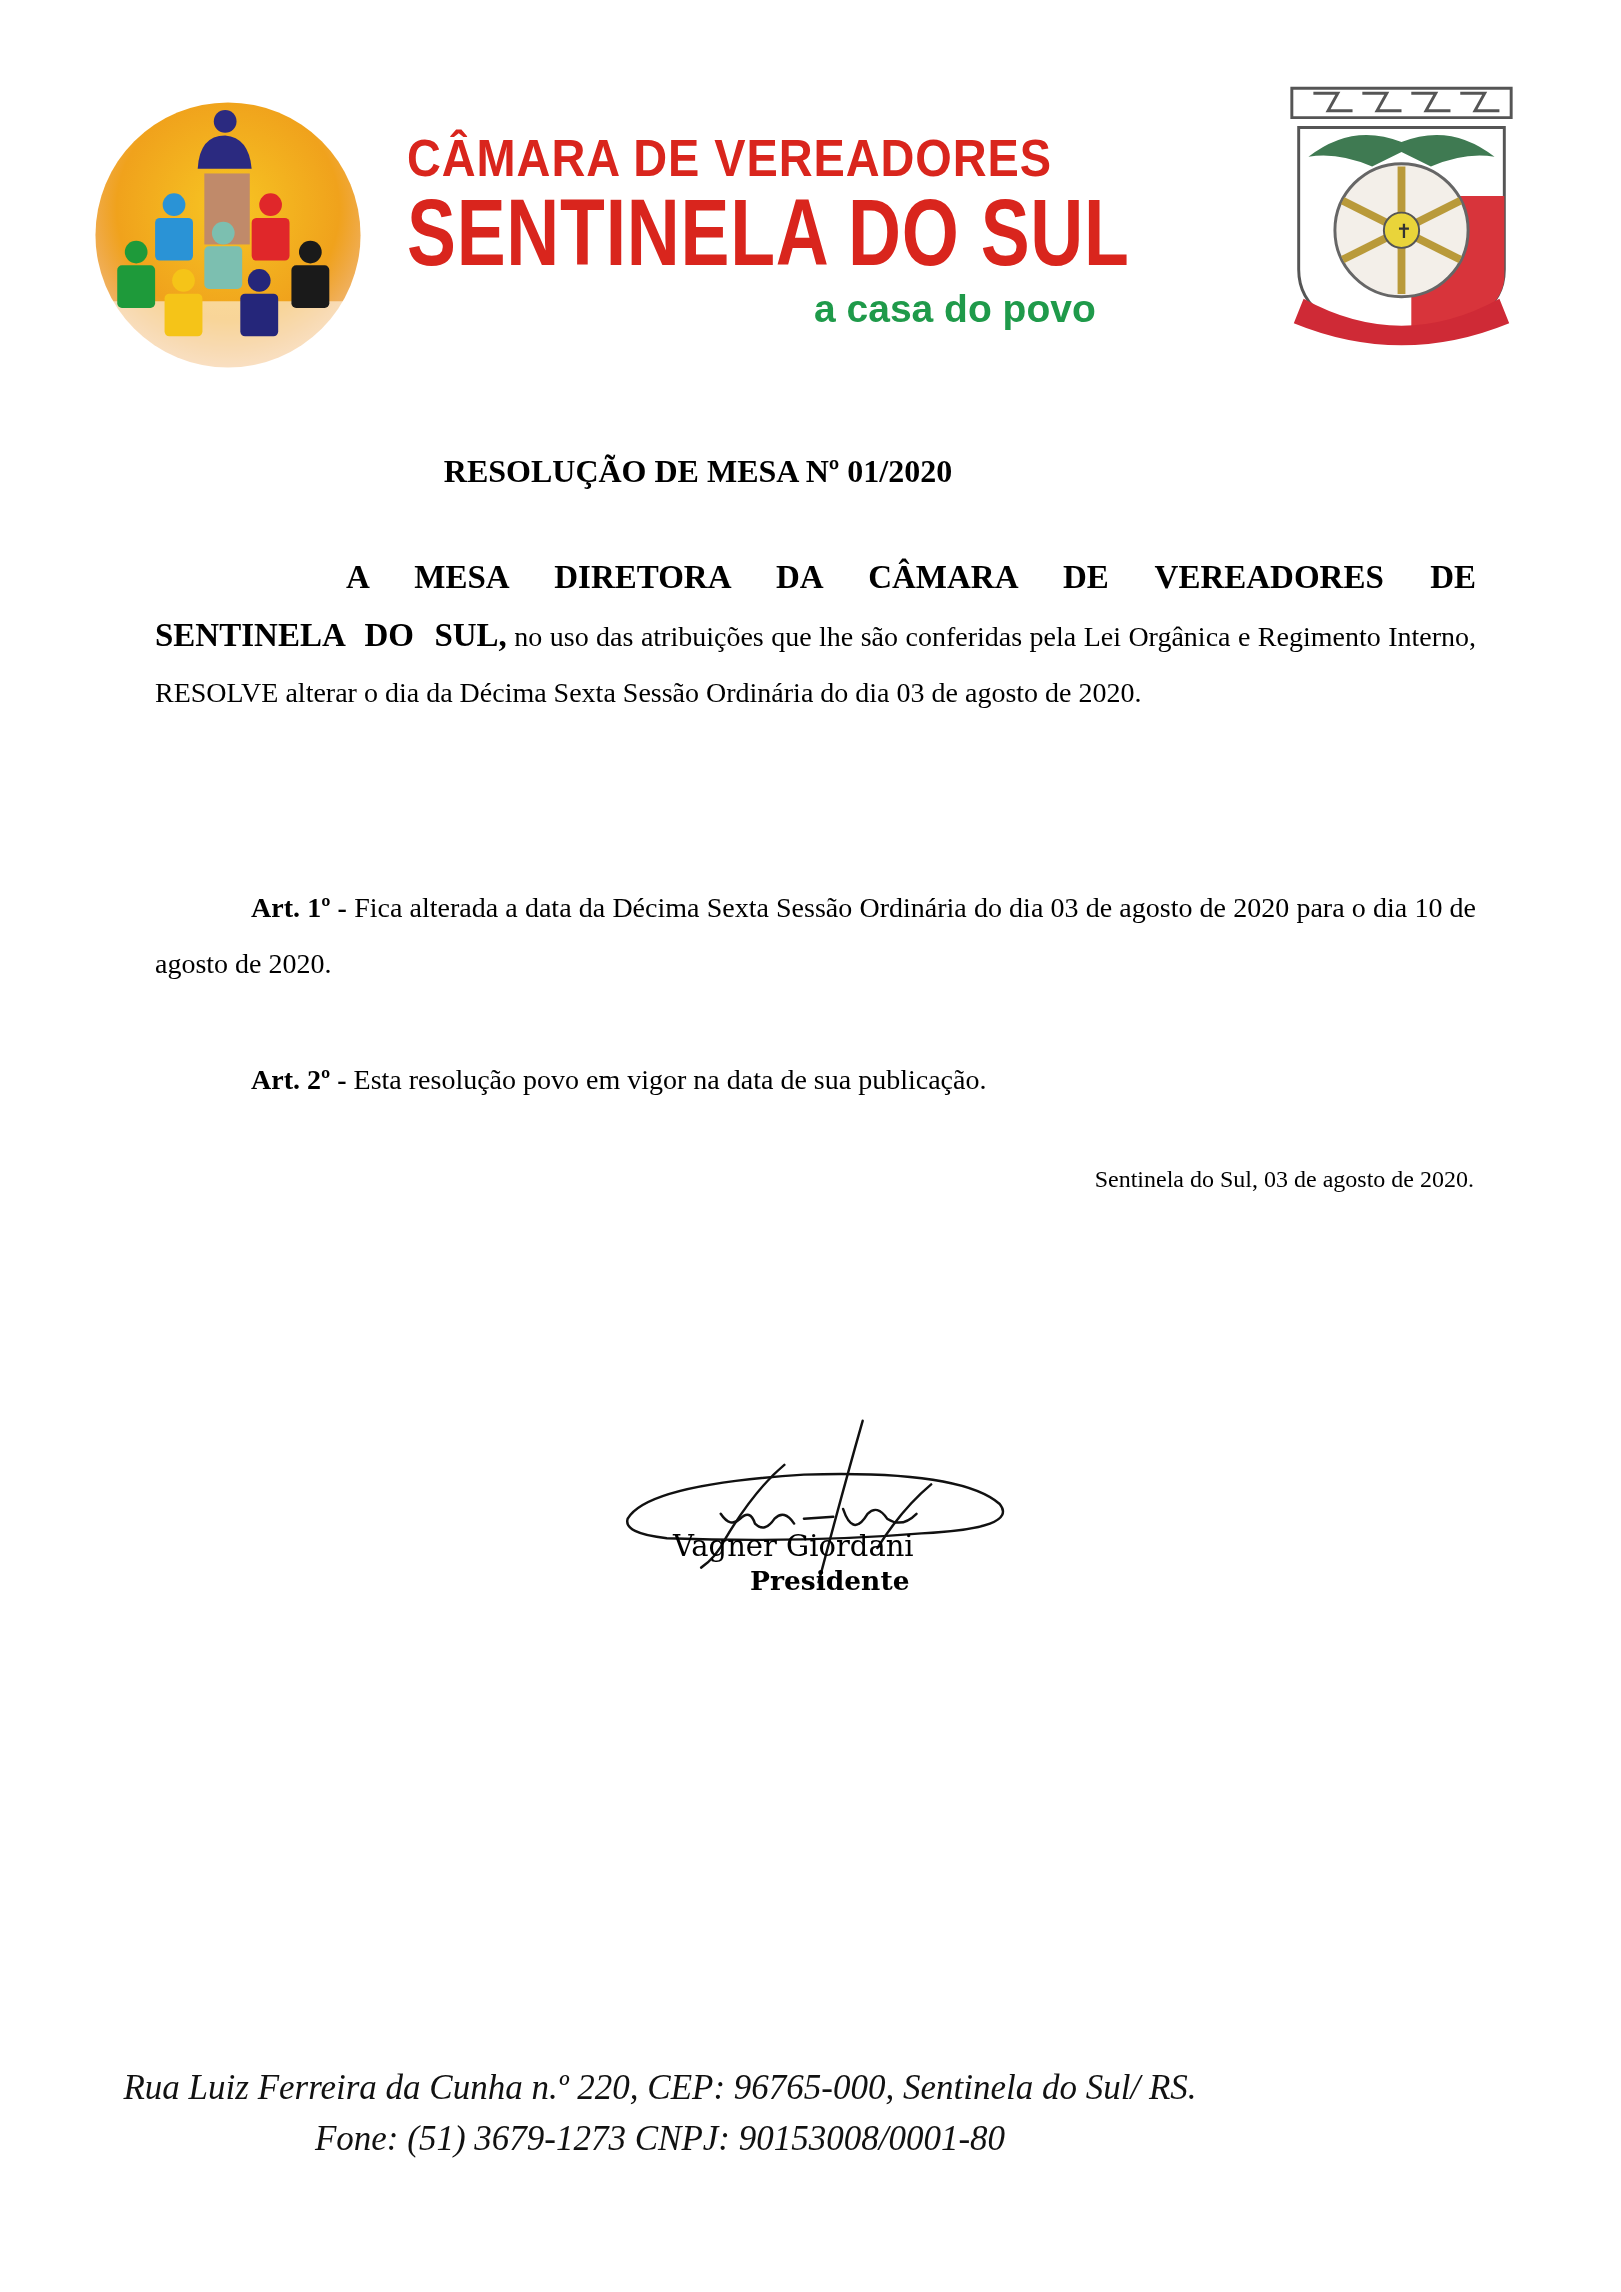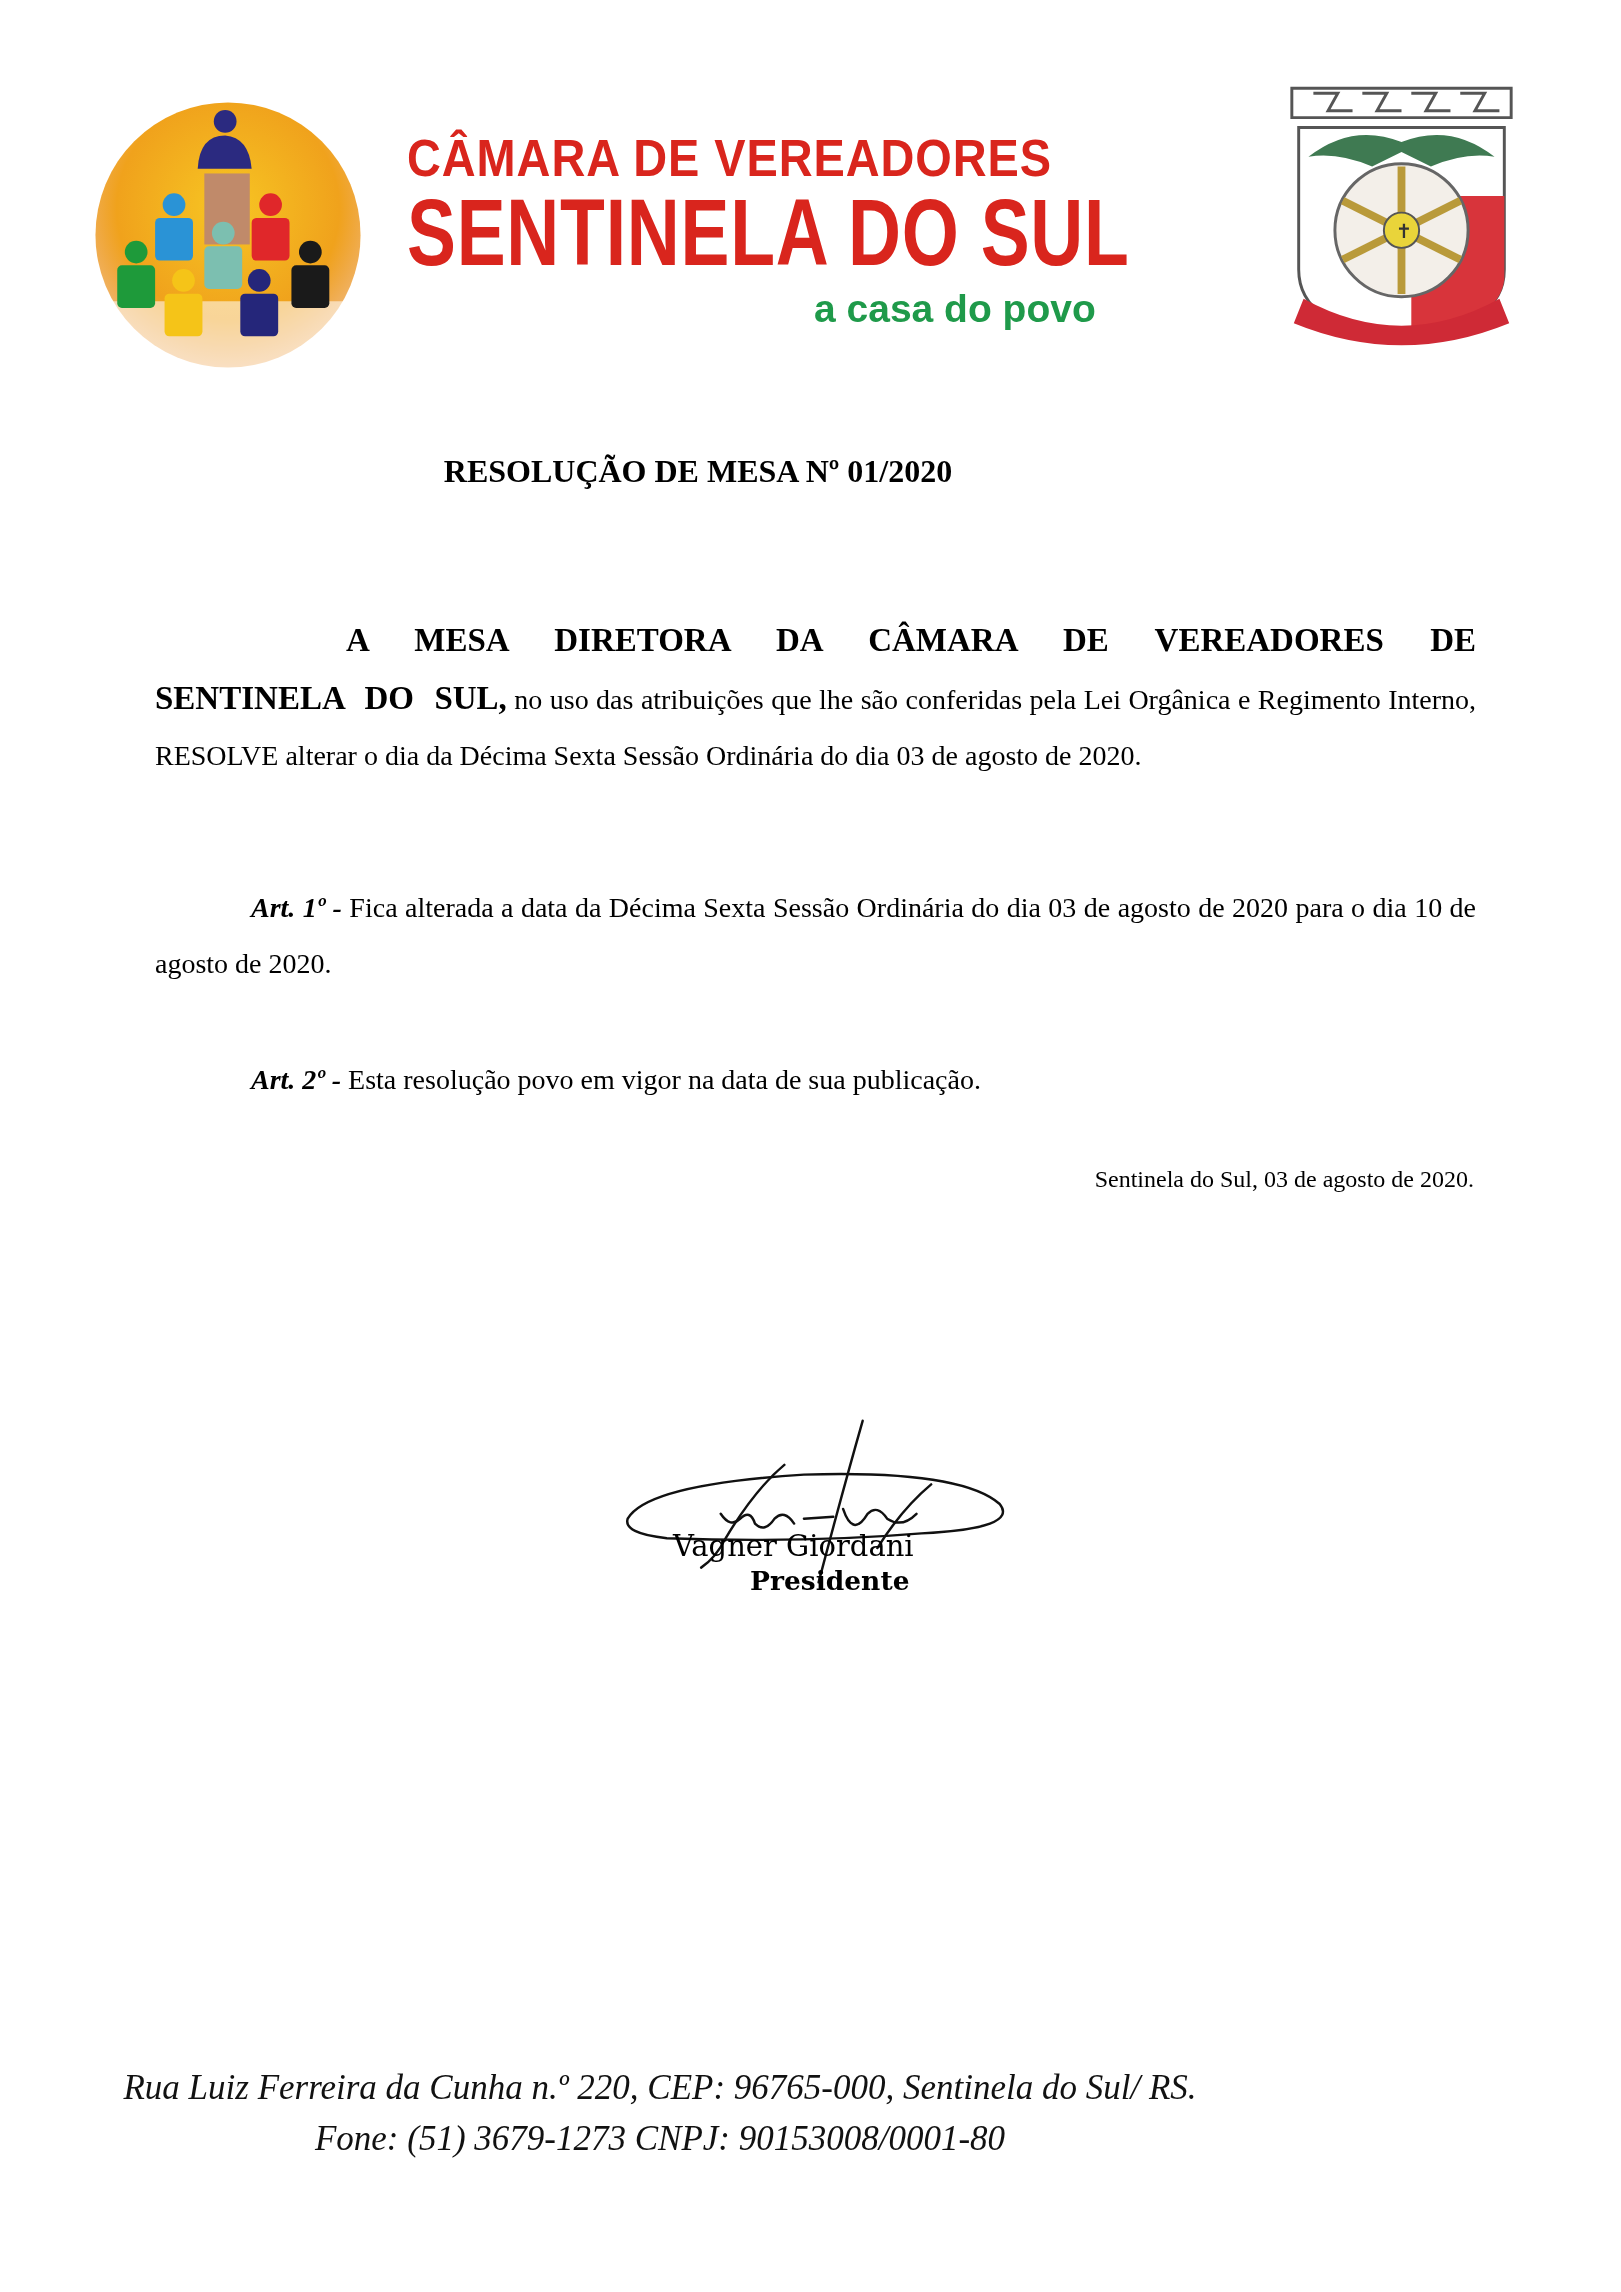--- a/index.html
+++ b/index.html
@@ -11,27 +11,27 @@
   #crest { left:1284px; top:83px; width:235px; height:270px; }
   .hdr-line1 { left:407px; top:129px; width:784px; font-family:"Liberation Sans", sans-serif; font-weight:bold; font-size:51px; letter-spacing:1px; color:#d9251d; transform:scaleX(0.92); transform-origin:left top; white-space:nowrap; }
   .hdr-line2 { left:407px; top:184px; width:784px; font-family:"Liberation Sans", sans-serif; font-weight:bold; font-size:94px; line-height:98px; letter-spacing:1px; color:#d9251d; transform:scaleX(0.78); transform-origin:left top; white-space:nowrap; }
   .hdr-line3 { left:814px; top:287px; font-family:"Liberation Sans", sans-serif; font-weight:bold; font-size:39px; color:#1f9a4a; white-space:nowrap;text-align:center; }
 
   
   .doc-title { left:0; width:1396px; top:453px; text-align:center; font-weight:bold; font-size:32px; }
 
   
   .body { left:155px; width:1321px; font-size:28px; line-height:56px; text-align:justify; }
-  .p1 { top:612px; }
+  .p1 { top:549px; }
   .p1 .lead { font-weight:bold; font-size:33px; word-spacing:11.8px; }
   .p1 .indent { display:inline-block; width:191px; }
   .p2 { top:880px; }
   .p2 .indent, .p3 .indent { display:inline-block; width:96px; }
   .p3 { top:1052px; }
-  b { font-weight:bold;font-style:italic; }
+  b { font-weight:bold; }
   .date { right:147px; top:1166px; font-size:24px; white-space:nowrap; }
 
   
   #signature { left:608px; top:1411px; width:431px; height:186px; }
   .sig-name { left:673px; top:1529px; font-family:"DejaVu Serif", serif; font-weight:normal; font-size:29px; white-space:nowrap; }
   .sig-role { left:750px; top:1565px; font-family:"DejaVu Serif", serif; font-weight:bold; font-size:26.5px; white-space:nowrap; }
 
   
   .footer { left:0; width:1320px; text-align:center; font-family:"Liberation Serif", serif; font-style:italic; font-size:35px; color:#111; }
   .f1 { top:2068px; }

